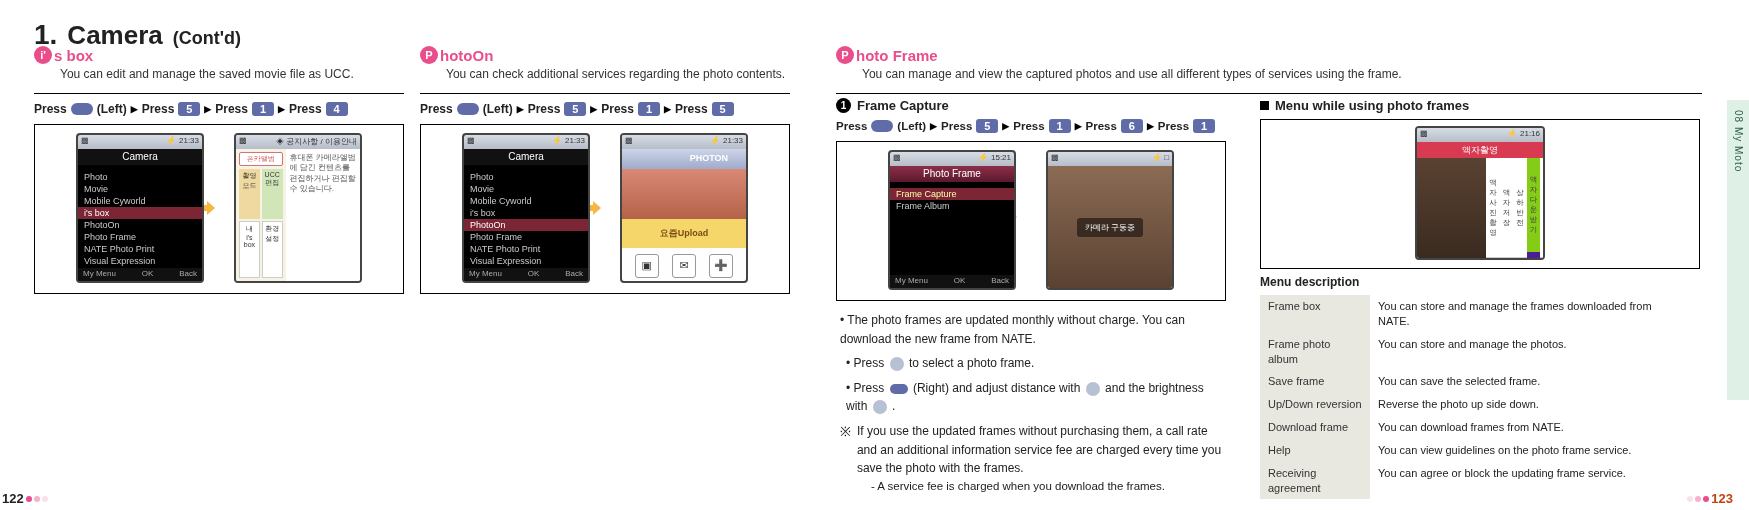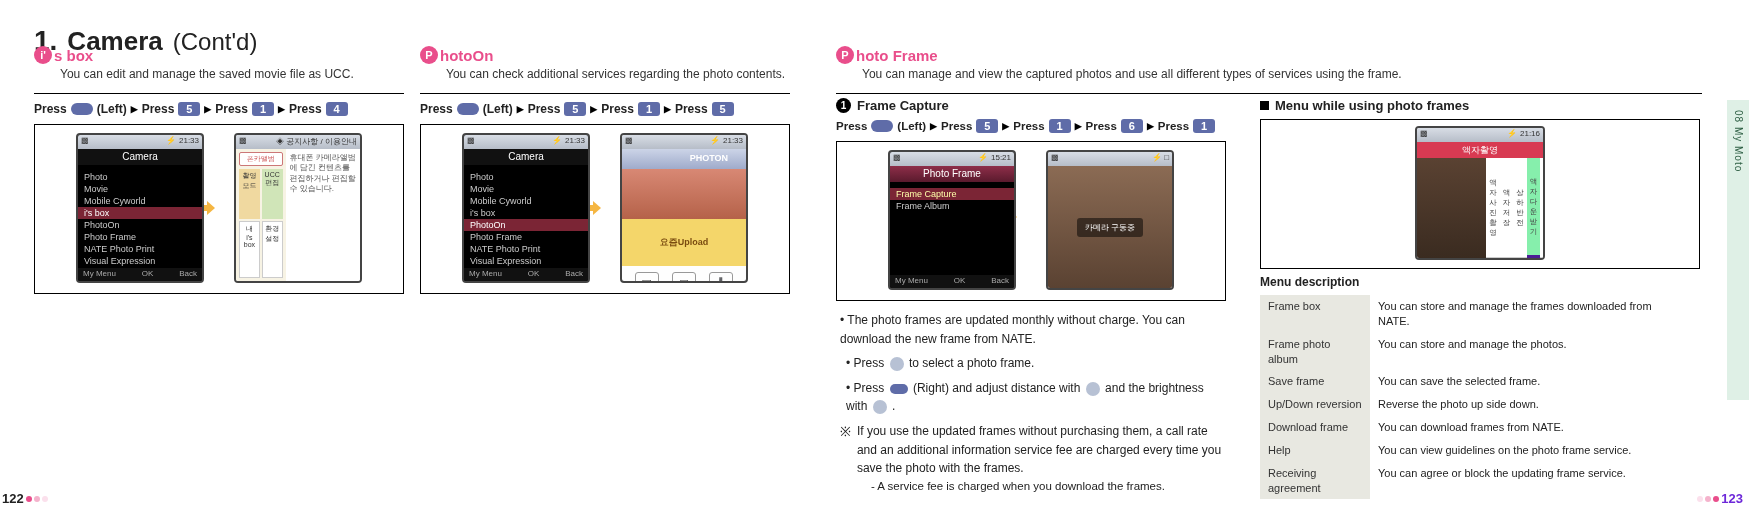--- a/index.html
+++ b/index.html
@@ -12,21 +12,21 @@
     font-size: 12px;
     color: #222;
   }
   .page-title {
     position: absolute;
     left: 34px; top: 2px;
     display: flex; align-items: baseline; gap: 10px;
   }
   .page-title .num { font-size: 28px; font-weight: bold; }
   .page-title .main { font-size: 26px; font-weight: bold; }
-  .page-title .cont { font-size: 24px; font-weight: normal; margin-top: 26px; }
+  .page-title .cont { font-size: 18px; font-weight: bold; margin-top: 26px; }
 
   .section {
     position: absolute;
     width: 370px;
   }
   .section-heading {
     display: flex; align-items: center; gap: 0; font-size: 15px; font-weight: bold;
     margin-bottom: 2px;
   }
   .circle-letter {
@@ -121,21 +121,21 @@
   .menu-table td { padding:4px 8px; vertical-align:top; line-height:1.35;}
   .menu-table td.key { background:#e8e8e1; width:110px; color:#333; }
   .menu-heading { font-size:12px; font-weight:bold; margin-top:6px; margin-bottom:2px;}
 
   
   .page-num-left, .page-num-right {
     position:absolute; bottom:4px; font-size:13px; font-weight:bold;
     display:flex; align-items:center; gap:2px;
   }
   .page-num-left { left:2px; }
-  .page-num-right { right:6px; color:#6d28d9;}
+  .page-num-right { right:16px; color:#c2410c;}
   .dot { width:6px; height:6px; border-radius:3px; display:inline-block; }
   .dot.d1 { background:#e94e8b;} .dot.d2 { background:#f5b2cc;} .dot.d3 { background:#fbe0ec;}
 
   
   .side-tab {
     position:absolute; right:0; top:100px; width:22px; height:300px;
     background:#dff0e6; writing-mode: vertical-rl;
     display:flex; align-items:center; justify-content:flex-start;
     font-size:10px; color:#2e5f44; letter-spacing:1px; padding-top:10px;
   }
@@ -265,21 +265,21 @@
         <span>Back</span>
       </div>
     </div>
     <div class="phone-screen light">
       <div class="phone-status">
         <span>▩</span>
         <span>⚡ 21:33</span>
       </div>
       <div style="height:20px;background:linear-gradient(#ccd4e7,#9fabcb);font-size:9px;color:#fff;text-align:right;padding:4px 18px;font-weight:bold">PHOTON</div>
       <div style="height:50px;background:linear-gradient(#d88874,#b56249);"></div>
-      <div style="background:#f4d66a;font-size:9px;text-align:center;padding:17px;color:#7a4c10;font-weight:bold">요즘Upload</div>
+      <div style="background:#f4d66a;font-size:9px;text-align:center;padding:8px;color:#7a4c10;font-weight:bold">요즘Upload</div>
       <div style="display:flex;justify-content:space-around;padding:6px;">
         <span style="width:24px;height:24px;border:1px solid #999;border-radius:3px;display:flex;align-items:center;justify-content:center;font-size:11px">▣</span>
         <span style="width:24px;height:24px;border:1px solid #999;border-radius:3px;display:flex;align-items:center;justify-content:center;font-size:11px">✉</span>
         <span style="width:24px;height:24px;border:1px solid #999;border-radius:3px;display:flex;align-items:center;justify-content:center;font-size:11px">➕</span>
       </div>
     </div>
   </div>
 </div>
 
 <div class="section" style="left:836px; top:46px; width:870px;">
@@ -376,21 +376,21 @@
         <span>▩</span>
         <span>⚡ 21:16</span>
       </div>
       <div style="height:16px;background:#d83a52;color:#fff;font-size:9px;text-align:center;line-height:16px">액자촬영</div>
       <div style="display:flex;height:calc(100% - 30px);">
         <div style="width:55%;background:linear-gradient(#5a4232,#3a2b20);"></div>
         <div style="width:45%;display:flex;flex-direction:row;">
           <div style="flex:1;background:#fff;border-bottom:1px solid #ccc;font-size:7.5px;padding:2px 3px;color:#444;display:flex;align-items:center">액자사진촬영</div>
           <div style="flex:1;background:#fff;border-bottom:1px solid #ccc;font-size:7.5px;padding:2px 3px;color:#444;display:flex;align-items:center">액자저장</div>
           <div style="flex:1;background:#fff;border-bottom:1px solid #ccc;font-size:7.5px;padding:2px 3px;color:#444;display:flex;align-items:center">상하반전</div>
-          <div style="flex:1;background:#86efac;border-bottom:3px solid #4c1d95;font-size:7.5px;padding:2px 3px;color:#444;display:flex;align-items:center">액자다운받기</div>
+          <div style="flex:1;background:#84cc16;border-bottom:6px solid #4c1d95;font-size:7.5px;padding:2px 3px;color:#444;display:flex;align-items:center">액자다운받기</div>
           <div style="flex:1;background:#fff;border-bottom:1px solid #ccc;font-size:7.5px;padding:2px 3px;color:#444;display:flex;align-items:center">도움말</div>
           <div style="flex:1;background:#fff;font-size:7.5px;padding:2px 3px;color:#444;display:flex;align-items:center">수신동의</div>
         </div>
       </div>
     </div>
   </div>
   <div class="menu-heading">Menu description</div>
   <table class="menu-table">
     <tbody>
         <tr>

